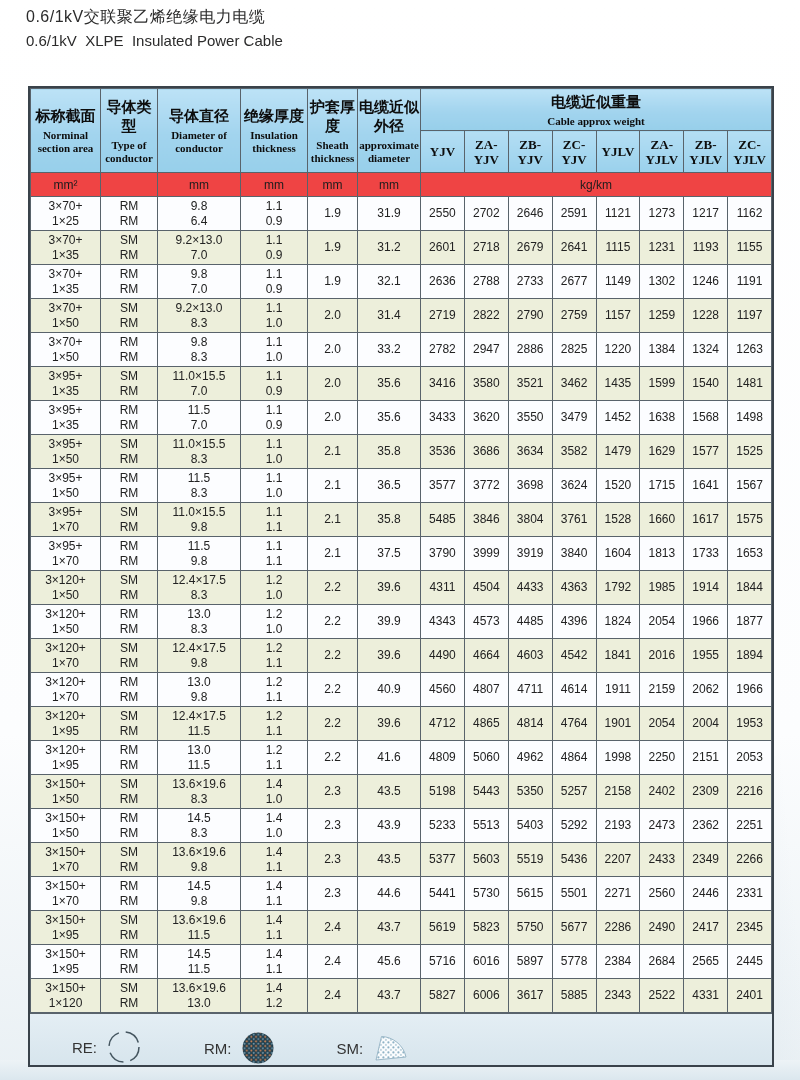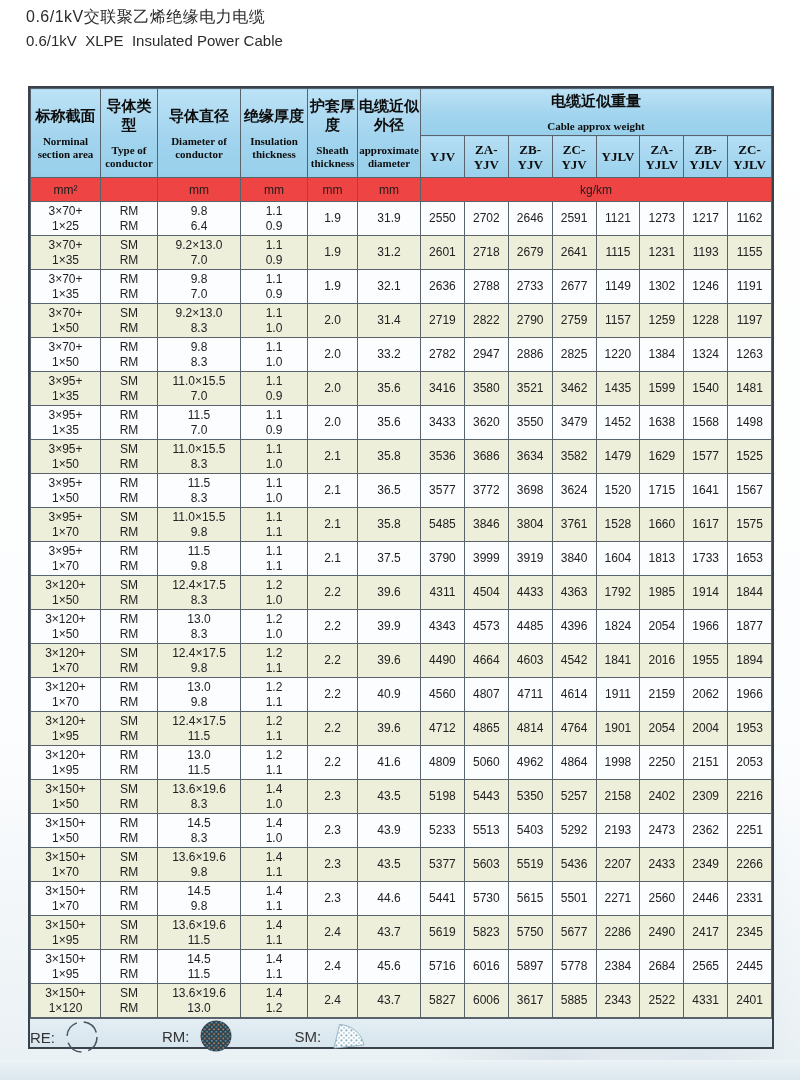--- a/index.html
+++ b/index.html
@@ -21,36 +21,36 @@
   .table-frame { position:absolute; left:28px; top:86px; width:746px;
     border:2px solid #39424a; background:#fff; }
   table { border-collapse:collapse; width:100%; table-layout:fixed; }
   th, td { border:1px solid #59636b; padding:0; }
 
   .hcell { background:linear-gradient(180deg,#bce2f6 0%,#a2d4ee 55%,#97cfea 100%);
     text-align:center; vertical-align:middle; padding:2px 1px; }
   .hcell .zh { display:block; font-family:"Liberation Sans", sans-serif; font-weight:bold;
     font-size:15px; line-height:19px; color:#0d0d0d; }
   .hcell .en { display:block; font-family:"Liberation Serif", serif; font-weight:bold;
-    font-size:11px; line-height:13px; color:#0d0d0d; margin-top:10px; }
+    font-size:11px; line-height:13px; color:#0d0d0d; margin-top:4px; }
   th.weight-title { height:42px; }
   th.wh { background:linear-gradient(180deg,#b4def4,#9ad1ec); font-family:"Liberation Serif", serif;
     font-weight:bold; font-size:13px; line-height:15px; white-space:pre-line; text-align:center;
     vertical-align:middle; height:42px; color:#0d0d0d; }
   .unit-row th { background:#ef4444; font-family:"Liberation Sans", sans-serif; font-weight:normal;
     font-size:12px; height:24px; text-align:center; vertical-align:middle; color:#1c1c1c; }
 
   tbody td { text-align:center; vertical-align:middle; font-size:12px; line-height:15px;
     color:#222; height:34px; }
   tr.white td { background:#fcfdff; }
   tr.cream td { background:#edefdb; }
   td.two-line { white-space:pre-line; }
 
-  .legend { height:29px; background:linear-gradient(180deg,#e4eef4,#d7e5ed);
-    border-top:1px solid #59636b; display:flex; align-items:flex-start; }
+  .legend { height:52px; background:linear-gradient(180deg,#e4eef4,#d7e5ed);
+    border-top:1px solid #59636b; display:flex; align-items:flex-end; padding-left:42px; }
   .legend-item { display:flex; align-items:center; margin-right:62px; }
   .legend-label { font-size:15px; color:#333; margin-right:9px; }
 </style>
 </head>
 <body>
 
 <div class="page">
   <div class="swoosh s1"></div>
   <div class="swoosh s2"></div>
   <div class="bottom-band"></div>

